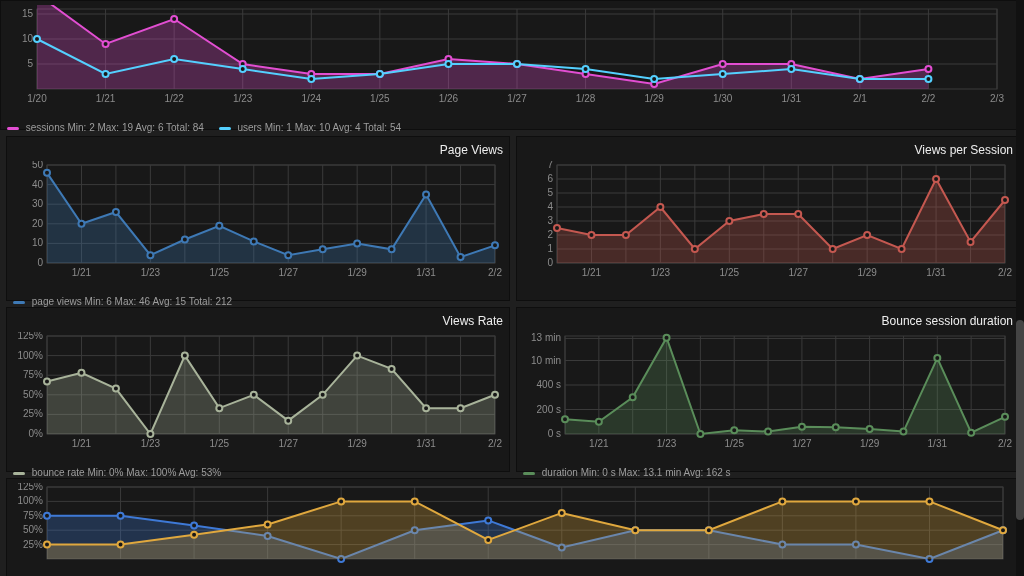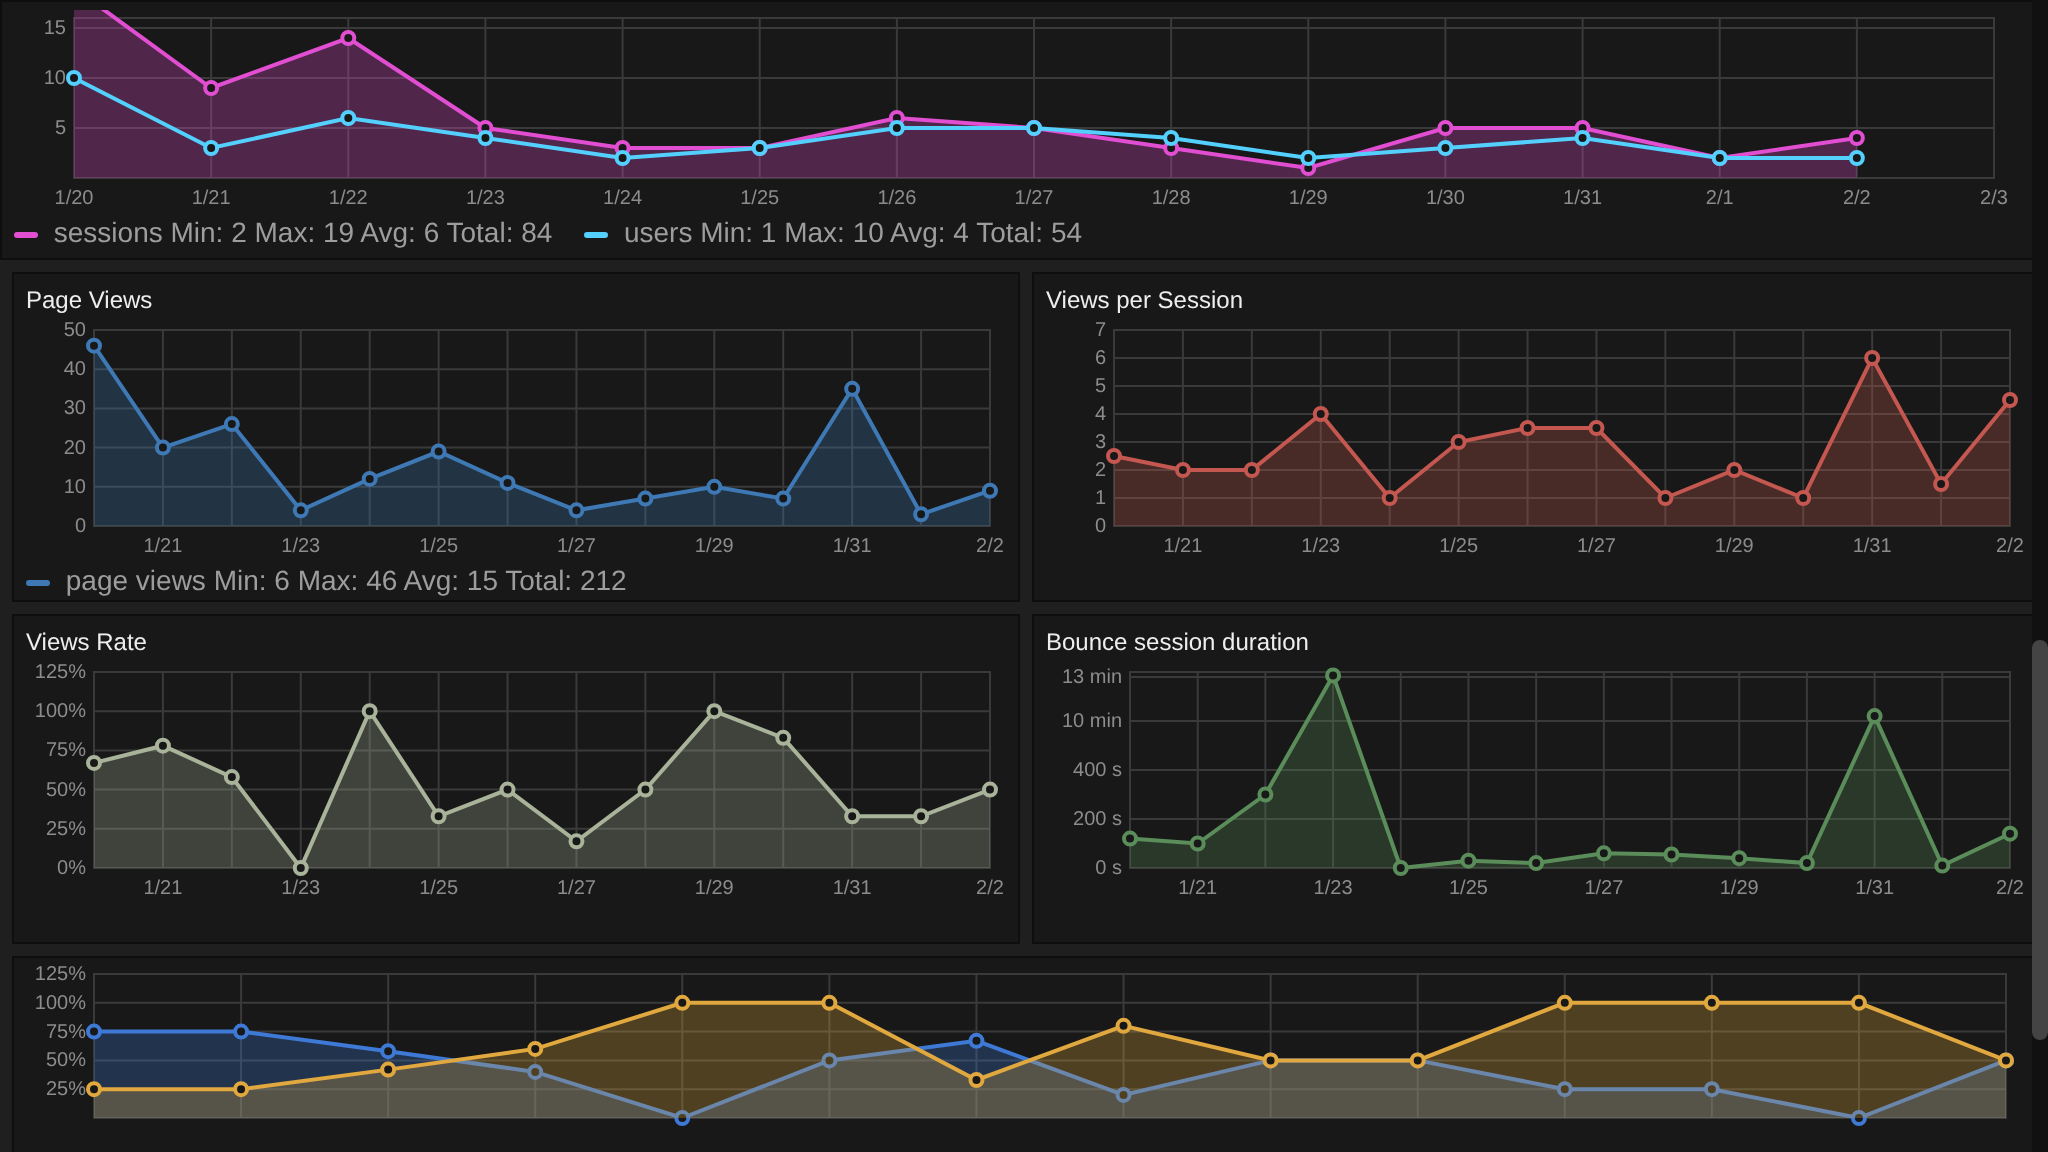--- a/index.html
+++ b/index.html
@@ -20,29 +20,30 @@
     padding: 0 6px 6px 6px;
   }
   .panel {
     background: #181818;
     border: 1px solid #0e0e0e;
     position: relative;
     padding: 4px 6px 4px 6px;
   }
   .full { grid-column: 1 / span 2; }
   .title {
-    text-align: left;
+    text-align: right;
     font-size: 12px;
     color: #eeeeee;
     padding: 2px 0 4px;
   }
   .legend-line {
-    font-size: 14px;
+    font-size: 10px;
     color: #9d9d9d;
     padding-top: 3px;
+    margin-top: 14px;
   }
   .legend-swatch {
     display: inline-block;
     width: 12px;
     height: 3px;
     border-radius: 2px;
     vertical-align: middle;
     margin-right: 4px;
   }
   .legend-item { margin-right: 12px; }
@@ -325,20 +326,26 @@
         <circle cx="206.3076923076923" cy="76.128" r="3" fill="#181818" stroke="#a8b39a" class="data-point"></circle>
         <circle cx="240.76923076923077" cy="62.8" r="3" fill="#181818" stroke="#a8b39a" class="data-point"></circle>
         <circle cx="275.2307692307692" cy="88.672" r="3" fill="#181818" stroke="#a8b39a" class="data-point"></circle>
         <circle cx="309.6923076923077" cy="62.8" r="3" fill="#181818" stroke="#a8b39a" class="data-point"></circle>
         <circle cx="344.15384615384613" cy="23.599999999999994" r="3" fill="#181818" stroke="#a8b39a" class="data-point"></circle>
         <circle cx="378.6153846153846" cy="36.928" r="3" fill="#181818" stroke="#a8b39a" class="data-point"></circle>
         <circle cx="413.07692307692304" cy="76.128" r="3" fill="#181818" stroke="#a8b39a" class="data-point"></circle>
         <circle cx="447.53846153846155" cy="76.128" r="3" fill="#181818" stroke="#a8b39a" class="data-point"></circle>
         <circle cx="482" cy="62.8" r="3" fill="#181818" stroke="#a8b39a" class="data-point"></circle>
       </svg>
+    <div class="legend-line">
+      <span class="legend-item">
+        <span class="legend-swatch" style="background:var(--c3)"></span>
+        <span>bounce rate  Min: 0%  Max: 100%  Avg: 53%</span>
+      </span>
+    </div>
   </div>
 
   <div class="panel" style="height:155px">
     <div class="title">Bounce session duration</div>
     <svg id="svg-duration" width="490" height="118">
         <line x1="42" x2="482" y1="102" y2="102" class="grid-line"></line>
         <text x="38" y="105" text-anchor="end" class="tick-label">0 s</text>
         <line x1="42" x2="482" y1="77.5" y2="77.5" class="grid-line"></line>
         <text x="38" y="80.5" text-anchor="end" class="tick-label">200 s</text>
         <line x1="42" x2="482" y1="53" y2="53" class="grid-line"></line>
@@ -379,20 +386,26 @@
         <circle cx="211.23076923076923" cy="98.325" r="3" fill="#181818" stroke="#5a8d5a" class="data-point"></circle>
         <circle cx="245.0769230769231" cy="99.55" r="3" fill="#181818" stroke="#5a8d5a" class="data-point"></circle>
         <circle cx="278.9230769230769" cy="94.65" r="3" fill="#181818" stroke="#5a8d5a" class="data-point"></circle>
         <circle cx="312.7692307692308" cy="95.2625" r="3" fill="#181818" stroke="#5a8d5a" class="data-point"></circle>
         <circle cx="346.61538461538464" cy="97.1" r="3" fill="#181818" stroke="#5a8d5a" class="data-point"></circle>
         <circle cx="380.46153846153845" cy="99.55" r="3" fill="#181818" stroke="#5a8d5a" class="data-point"></circle>
         <circle cx="414.3076923076923" cy="26.049999999999997" r="3" fill="#181818" stroke="#5a8d5a" class="data-point"></circle>
         <circle cx="448.1538461538462" cy="100.775" r="3" fill="#181818" stroke="#5a8d5a" class="data-point"></circle>
         <circle cx="482" cy="84.85" r="3" fill="#181818" stroke="#5a8d5a" class="data-point"></circle>
       </svg>
+    <div class="legend-line">
+      <span class="legend-item">
+        <span class="legend-swatch" style="background:var(--c4)"></span>
+        <span>duration  Min: 0 s  Max: 13.1 min  Avg: 162 s</span>
+      </span>
+    </div>
   </div>
 
   <div class="panel full" style="height:112px">
     <svg id="svg-newret" width="998" height="92">
         <line x1="34" x2="990" y1="61.6" y2="61.6" class="grid-line"></line>
         <text x="30" y="64.6" text-anchor="end" class="tick-label">25%</text>
         <line x1="34" x2="990" y1="47.2" y2="47.2" class="grid-line"></line>
         <text x="30" y="50.2" text-anchor="end" class="tick-label">50%</text>
         <line x1="34" x2="990" y1="32.800000000000004" y2="32.800000000000004" class="grid-line"></line>
         <text x="30" y="35.800000000000004" text-anchor="end" class="tick-label">75%</text>

